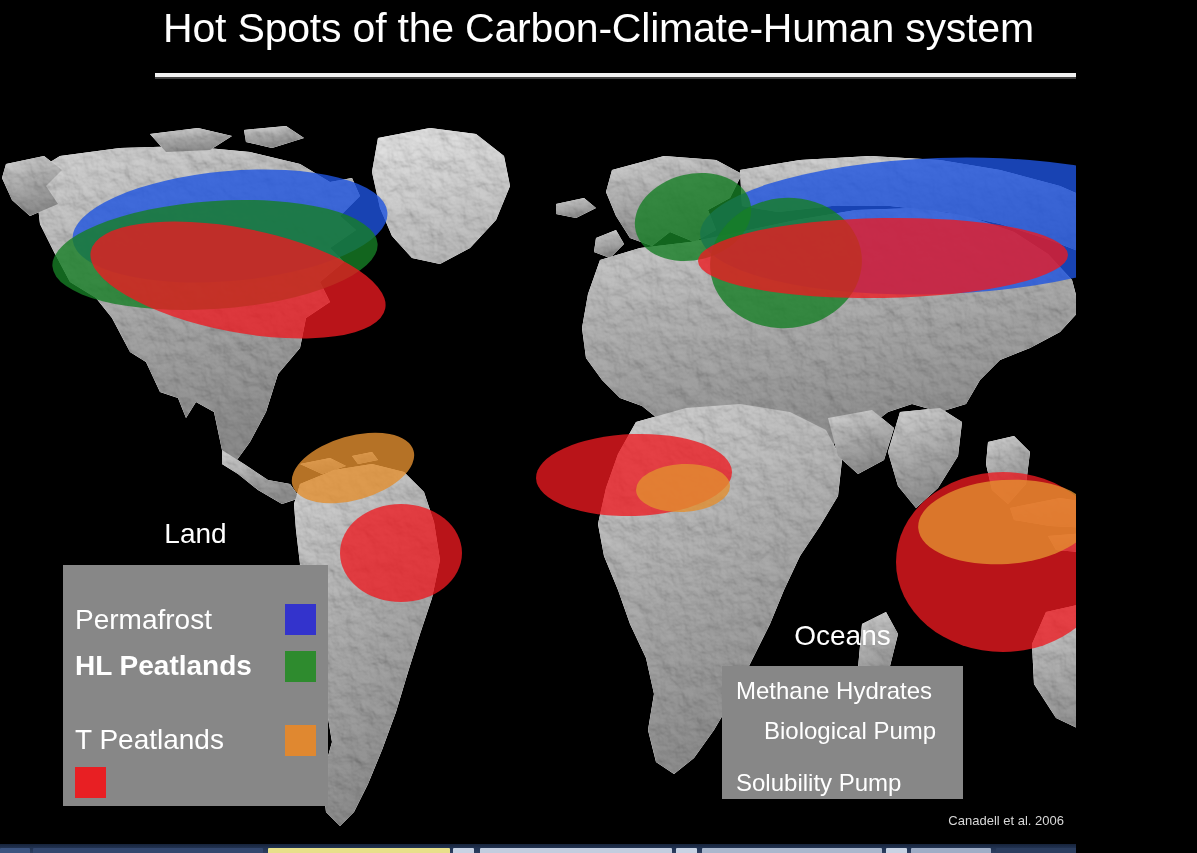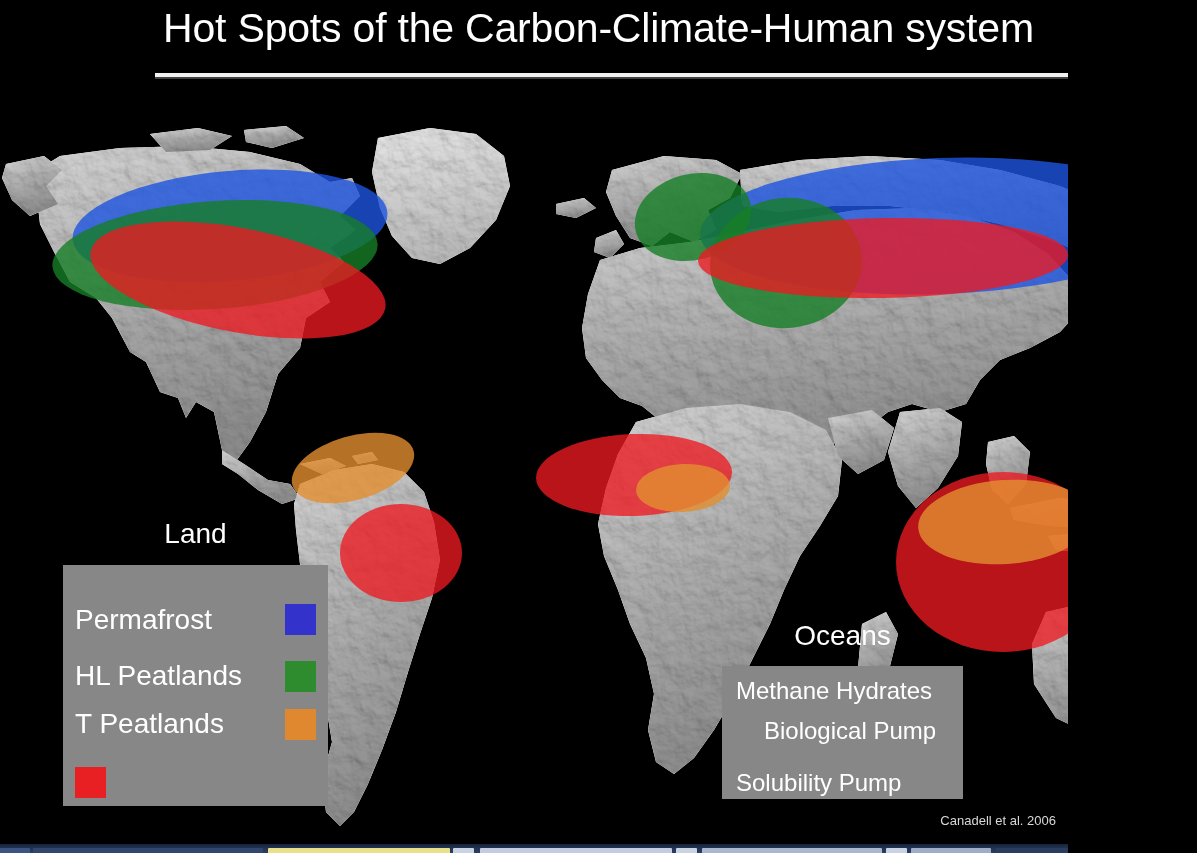--- a/index.html
+++ b/index.html
@@ -6,20 +6,21 @@
   body{
     font-family:"Liberation Sans", sans-serif;
     -webkit-font-smoothing:antialiased;
   }
   #slide{
     position:relative;
     width:1068px;
     height:853px;
     background:#000;
     overflow:hidden;
+    padding-left:8px;
   }
 
   
   #title{
     position:absolute;
     left:0; top:2px;
     width:1197px;
     text-align:center;
     color:#ffffff;
     font-size:41px;
@@ -284,25 +285,25 @@
     <div class="ell orange" style="left:918px; top:368px; width:174px; height:84px; transform:rotate(-4deg);"></div>
   </div>
 
   <div id="legend-land-title" class="panel-title">Land</div>
 
   <div id="legend-land" class="panel">
     <div class="legend-row" style="top:16px;align-items:flex-end;">
       <span class="legend-label">Permafrost</span>
       <span class="swatch" style="background:#3333cc;"></span>
     </div>
-    <div class="legend-row" style="top:84px;">
+    <div class="legend-row" style="top:74px;font-weight:bold;">
       <span class="legend-label">HL Peatlands</span>
       <span class="swatch" style="background:#2e8b2e;"></span>
     </div>
-    <div class="legend-row" style="top:132px;gap:31px;">
+    <div class="legend-row" style="top:148px;gap:31px;">
       <span class="legend-label">T Peatlands</span>
       <span class="swatch" style="background:#e08830;"></span>
     </div>
     <div class="legend-row" style="top:190px;">
       <span class="swatch" style="background:#e81f23;"></span>
     </div>
   </div>
 
   <div id="legend-ocean-title" class="panel-title">Oceans</div>
 

